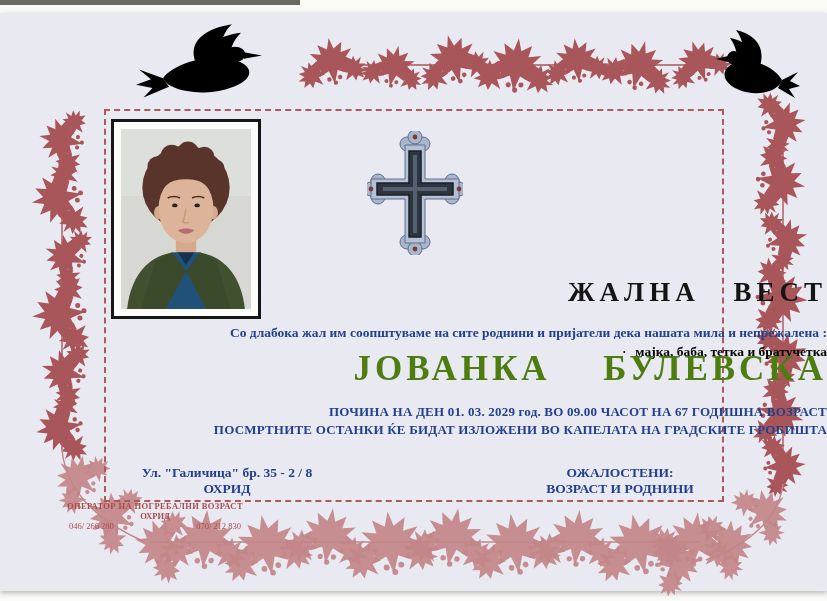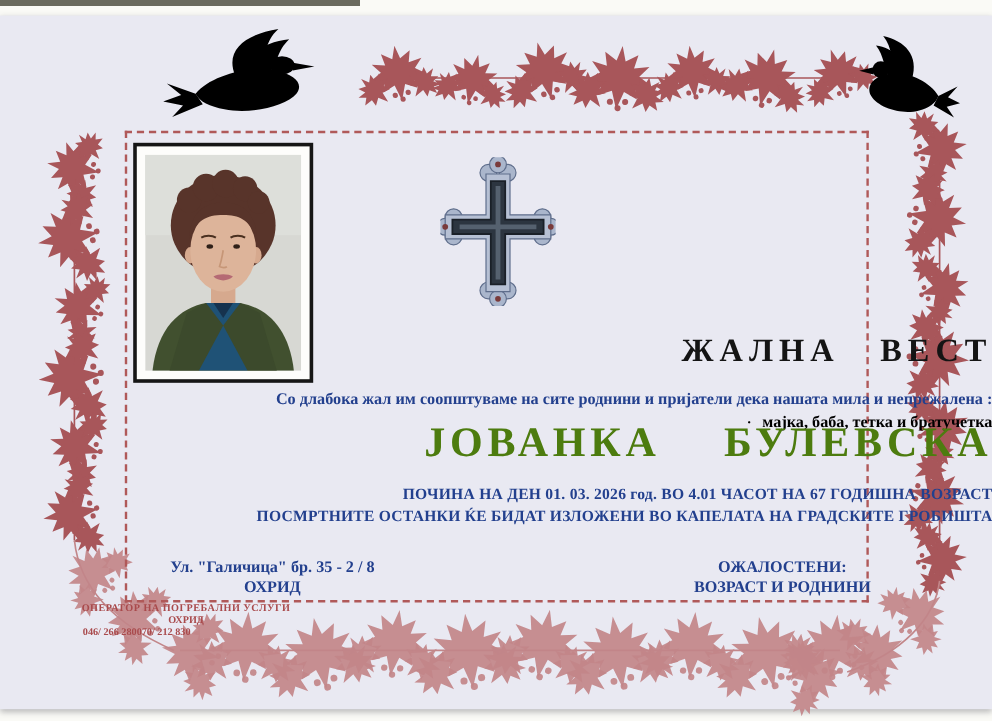--- a/index.html
+++ b/index.html
@@ -34,31 +34,31 @@
   .intro{top:311px;font-size:13.5px;font-weight:bold;color:#23408e;}
   .relations{top:330px;font-size:13.5px;font-weight:bold;color:#000000;}
   .rel-dot{margin-right:9px;font-size:12px;}
   .name{top:349px;font-size:35px;font-weight:bold;color:#4d7c0f;letter-spacing:4px;word-spacing:40px;}
   .details{top:403px;font-size:13px;font-weight:bold;color:#23408e;line-height:18px;letter-spacing:.2px;}
   .footer-left{
     position:absolute;left:112px;top:465px;width:230px;text-align:center;
     font-size:13.5px;font-weight:bold;color:#23408e;line-height:16px;z-index:5;
   }
   .footer-right{
-    position:absolute;left:552px;top:465px;width:200px;text-align:center;
+    position:absolute;left:520px;top:465px;width:200px;text-align:center;
     font-size:13.5px;font-weight:bold;color:#23408e;line-height:16px;z-index:5;
   }
   .provider{
     position:absolute;left:55px;top:501px;width:200px;text-align:center;
     color:#a94a4c;z-index:6;
   }
   .p-type{font-size:8.5px;font-weight:bold;letter-spacing:.4px;}
   .p-name{font-size:15px;font-weight:bold;letter-spacing:2px;margin-top:1px;}
   .p-city{font-size:8.5px;font-weight:bold;}
-  .p-phones{font-size:8.5px;font-weight:bold;display:flex;padding:0 14px;}
+  .p-phones{font-size:8.5px;font-weight:normal;display:flex;justify-content:space-between;padding:0 14px;}
 </style>
 </head>
 <body>
 
 <div class="scan-sliver"></div>
 <div class="paper"></div>
 
 <svg class="decor" viewBox="0 0 827 601">
   <defs>
     <polygon id="leaf" points="0,-22 3,-12 11,-17 9,-8 19,-10 13,-3 21,2 11,4 13,12 4,8 0,20 -4,8 -13,12 -11,4 -21,2 -13,-3 -19,-10 -9,-8 -11,-17 -3,-12"></polygon>
@@ -209,34 +209,34 @@
 
 <h1 class="txt title">ЖАЛНА ВЕСТ</h1>
 
 <p class="txt intro">Со длабока жал им соопштуваме на сите роднини и пријатели дека нашата мила и непрежалена :</p>
 
 <p class="txt relations"><span class="rel-dot">·</span><span>мајка, баба, тетка и братучетка</span></p>
 
 <div class="txt name">ЈОВАНКА БУЛЕВСКА</div>
 
 <div class="txt details">
-  <div>ПОЧИНА НА ДЕН 01. 03. 2026 год. ВО 4.01 ЧАСОТ НА 67 ГОДИШНА ВОЗРАСТ</div>
+  <div>ПОЧИНА НА ДЕН 01. 03. 2029 год. ВО 09.00 ЧАСОТ НА 67 ГОДИШНА ВОЗРАСТ</div>
   <div>ПОСМРТНИТЕ ОСТАНКИ ЌЕ БИДАТ ИЗЛОЖЕНИ ВО КАПЕЛАТА НА ГРАДСКИТЕ ГРОБИШТА</div>
 </div>
 
 <div class="footer-left">
   <div>Ул.  "Галичица"  бр. 35 - 2 / 8</div>
   <div>ОХРИД</div>
 </div>
 
 <div class="footer-right">
   <div>ОЖАЛОСТЕНИ:</div>
   <div>ВОЗРАСТ И РОДНИНИ</div>
 </div>
 
 <div class="provider">
-  <div class="p-type">ОПЕРАТОР НА ПОГРЕБАЛНИ УСЛУГИ</div>
+  <div class="p-type">ОПЕРАТОР НА ПОГРЕБАЛНИ ВОЗРАСТ</div>
   <div class="p-city">ОХРИД</div>
   <div class="p-phones">
     <span>046/ 266 280</span>
     <span>070/ 212 830</span>
   </div>
 </div>
 
 </body></html>

